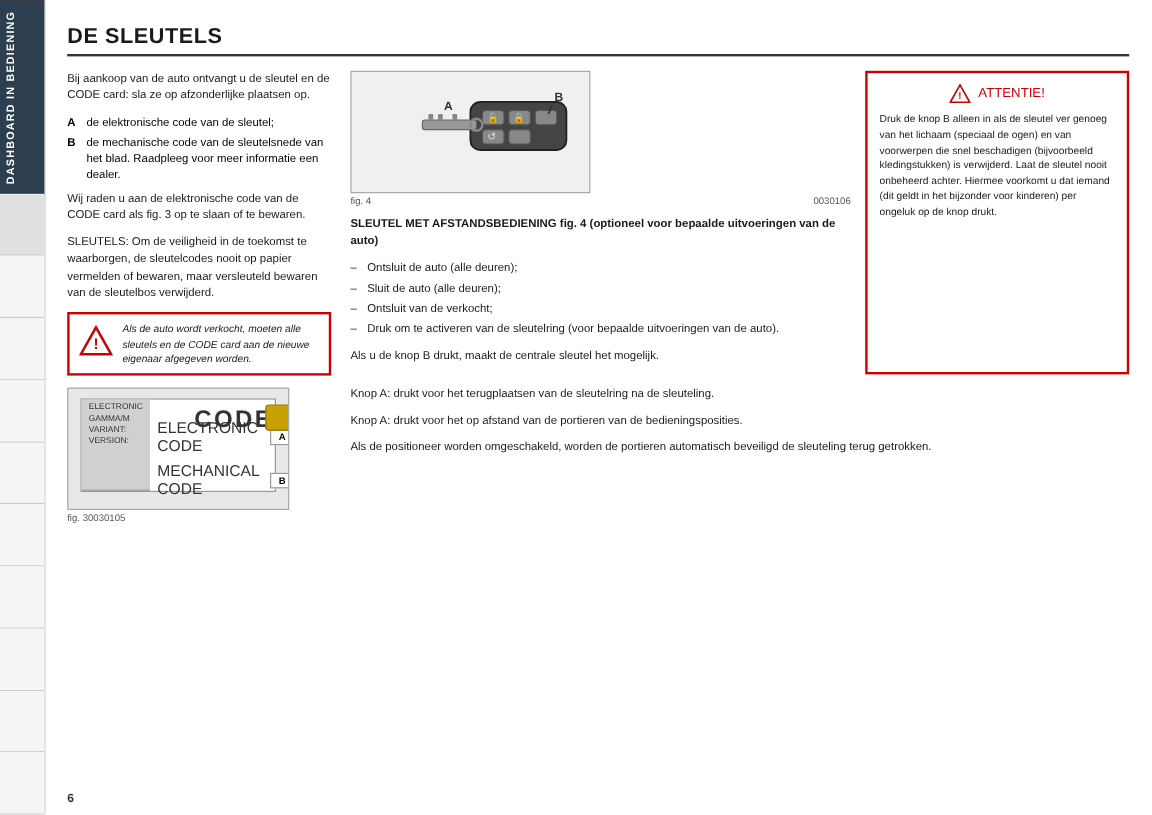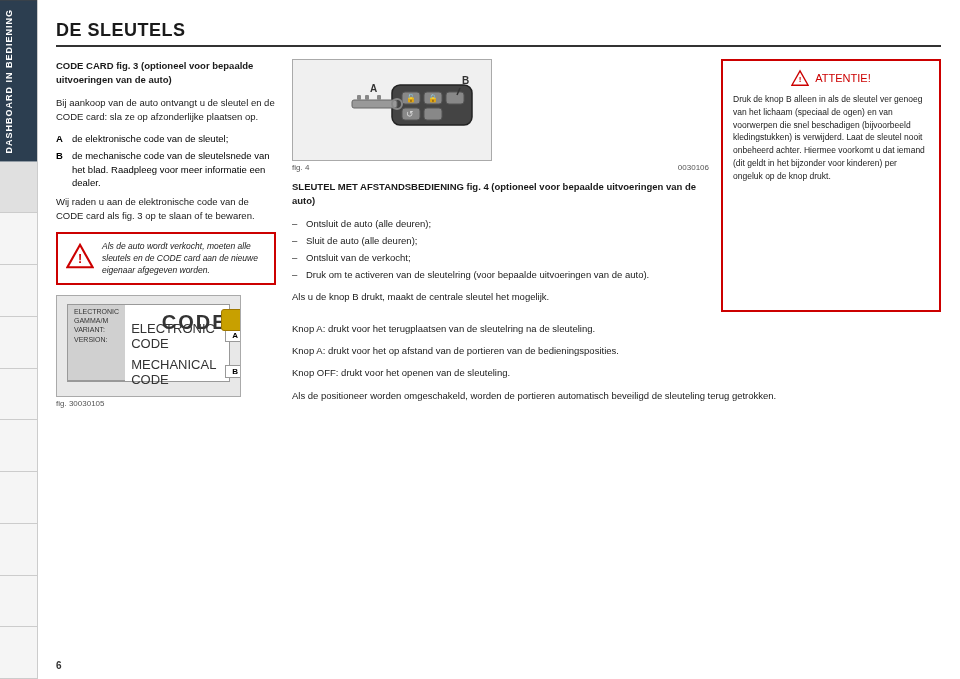--- a/index.html
+++ b/index.html
@@ -324,35 +324,33 @@
   </div>
 </div>
 
 <div class="main-content" style="position:relative;">
 
   <div class="section-title">DE SLEUTELS</div>
 
   <div class="two-col">
 
     <div class="left-col">
-      <div class="text-block">
-        <strong>CODE CARD fig. 3 (optioneel voor bepaalde uitvoeringen van de auto)</strong>
-      </div>
       <div class="text-block">Bij aankoop van de auto ontvangt u de sleutel en de CODE card: sla ze op afzonderlijke plaatsen op.</div>
 
       <div class="bullet-item">
         <span class="bullet-letter">A</span>
         <span>de elektronische code van de sleutel;</span>
       </div>
       <div class="bullet-item">
         <span class="bullet-letter">B</span>
         <span>de mechanische code van de sleutelsnede van het blad. Raadpleeg voor meer informatie een dealer.</span>
       </div>
 
       <div class="text-block" style="margin-top:6px;">Wij raden u aan de elektronische code van de CODE card als fig. 3 op te slaan of te bewaren.</div>
+      <div class="text-block">SLEUTELS: Om de veiligheid in de toekomst te waarborgen, de sleutelcodes nooit op papier vermelden of bewaren, maar versleuteld bewaren van de sleutelbos verwijderd.</div>
 
       <div class="warning-box">
         <svg class="warning-triangle" viewBox="0 0 40 36">
           <polygon points="20,2 38,34 2,34" fill="none" stroke="#cc0000" stroke-width="3"></polygon>
           <text x="20" y="28" text-anchor="middle" font-size="18" font-weight="bold" fill="#cc0000">!</text>
         </svg>
         <div class="warning-text">Als de auto wordt verkocht, moeten alle sleutels en de CODE card aan de nieuwe eigenaar afgegeven worden.</div>
       </div>
 
       <div style="margin-top:10px; position:relative;">
@@ -460,21 +458,20 @@
             <span class="attentie-title">ATTENTIE!</span>
           </div>
           <div class="attentie-text">Druk de knop B alleen in als de sleutel ver genoeg van het lichaam (speciaal de ogen) en van voorwerpen die snel beschadigen (bijvoorbeeld kledingstukken) is verwijderd. Laat de sleutel nooit onbeheerd achter. Hiermee voorkomt u dat iemand (dit geldt in het bijzonder voor kinderen) per ongeluk op de knop drukt.</div>
         </div>
       </div>
 
       <div class="right-bottom">
         <div class="right-bottom-left">
           <div class="text-block">Knop A: drukt voor het terugplaatsen van de sleutelring na de sleuteling.</div>
           <div class="text-block">Knop A: drukt voor het op afstand van de portieren van de bedieningsposities.</div>
-          <div class="text-block">Knop OFF: drukt voor het openen van de sleuteling.</div>
           <div class="text-block">Als de positioneer worden omgeschakeld, worden de portieren automatisch beveiligd de sleuteling terug getrokken.</div>
         </div>
       </div>
 
     </div>
   </div>
 
   <div class="page-number">6</div>
 </div>
 

